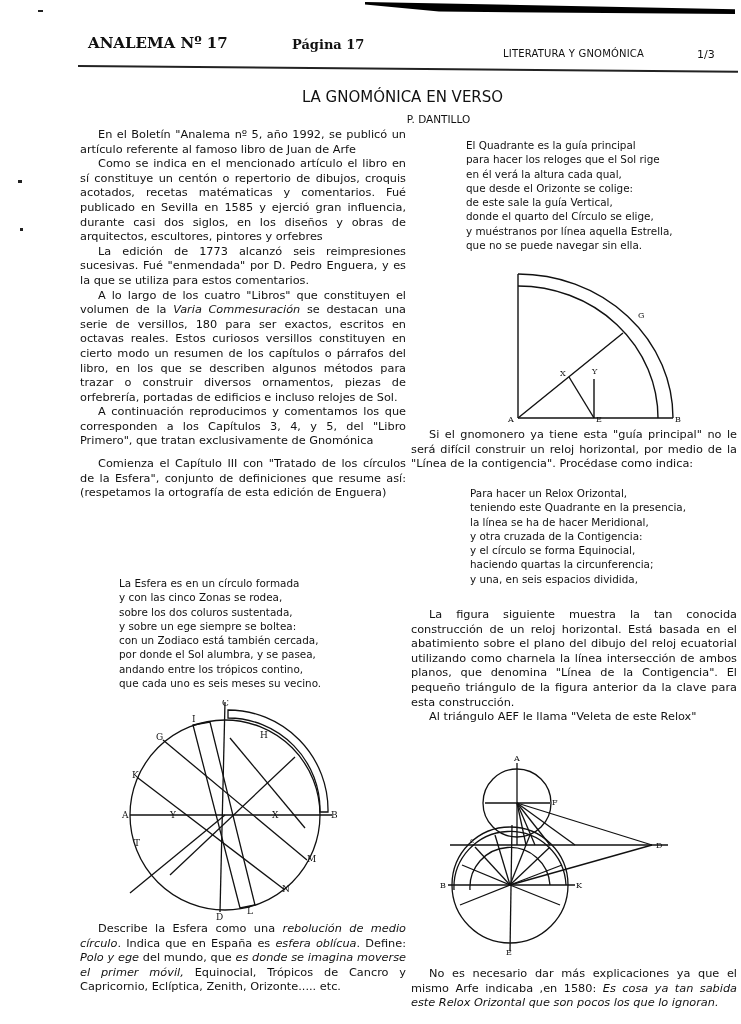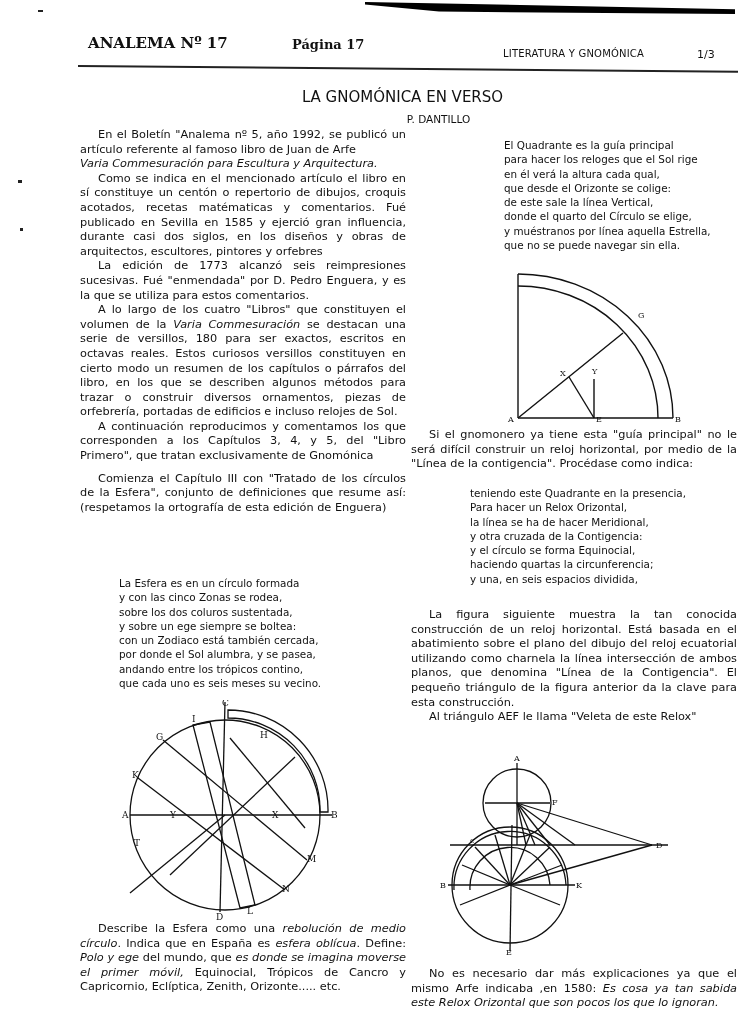--- a/index.html
+++ b/index.html
@@ -35,21 +35,21 @@
 <div class="hdr hdr-left">ANALEMA Nº 17</div>
 <div class="hdr hdr-page">Página 17</div>
 <div class="hdr hdr-sec">LITERATURA Y GNOMÓNICA</div>
 <div class="hdr hdr-num">1/3</div>
 <div class="hdr-rule"></div>
 
 <div class="title">LA GNOMÓNICA EN VERSO</div>
 <div class="author">P. DANTILLO</div>
 
 <div class="col col-left">
-  <p><span>En el Boletín "Analema nº 5, año 1992, se publicó un artículo referente al famoso libro de Juan de Arfe</span><br><i>Varia Commesuración para Escultura y Arquitectura.</i></p>
+  <p><span>En el Boletín "Analema nº 5, año 1992, se publicó un artículo referente al famoso libro de Juan de Arfe</span><br></p>
   <p>Como se indica en el mencionado artículo el libro en sí constituye un centón o repertorio de dibujos, croquis acotados, recetas matématicas y comentarios. Fué publicado en Sevilla en 1585 y ejerció gran influencia, durante casi dos siglos, en los diseños y obras de arquitectos, escultores, pintores y orfebres</p>
   <p>La edición de 1773 alcanzó seis reimpresiones sucesivas. Fué "enmendada" por D. Pedro Enguera, y es la que se utiliza para estos comentarios.</p>
   <p><span>A lo largo de los cuatro "Libros" que constituyen el volumen de la </span><i>Varia Commesuración</i><span> se destacan una serie de versillos, 180 para ser exactos, escritos en octavas reales. Estos curiosos versillos constituyen en cierto modo un resumen de los capítulos o párrafos del libro, en los que se describen algunos métodos para trazar o construir diversos ornamentos, piezas de orfebrería, portadas de edificios e incluso relojes de Sol.</span></p>
   <p>A continuación reproducimos y comentamos los que corresponden a los Capítulos 3, 4, y 5, del "Libro Primero", que tratan exclusivamente de Gnomónica</p>
   <p style="margin-top:8px">Comienza el Capítulo III con "Tratado de los círculos de la Esfera", conjunto de definiciones que resume así: (respetamos la ortografía de esta edición de Enguera)</p>
 </div>
 
 <div class="verse" style="left:119px;top:576px;">
   <div>La Esfera es en un círculo formada</div>
   <div>y con las cinco Zonas se rodea,</div>
@@ -89,26 +89,26 @@
       <text x="172" y="118">X</text>
     <text x="70" y="118">Y</text>
       <text x="34" y="146">T</text>
   </g>
 </svg>
 
 <div class="col" style="left:80px;width:326px;top:922px;">
   <p><span>Describe la Esfera como una </span><i>rebolución de medio círculo</i><span>. Indica que en España es </span><i>esfera oblícua</i><span>. Define: </span><i>Polo y ege</i><span> del mundo, que </span><i>es donde se imagina moverse el primer móvil,</i><span> Equinocial, Trópicos de Cancro y Capricornio, Eclíptica, Zenith, Orizonte..... etc.</span></p>
 </div>
 
-<div class="verse" style="left:504px;top:138px;">
+<div class="verse" style="left:466px;top:138px;">
   <div>El Quadrante es la guía principal</div>
   <div>para hacer los reloges que el Sol rige</div>
   <div>en él verá la altura cada qual,</div>
   <div>que desde el Orizonte se colige:</div>
-  <div>de este sale la línea Vertical,</div>
+  <div>de este sale la guía Vertical,</div>
   <div>donde el quarto del Círculo se elige,</div>
   <div>y muéstranos por línea aquella Estrella,</div>
   <div>que no se puede navegar  sin ella.</div>
 </div>
 
 <svg class="fig" style="left:498px;top:266px;" width="195" height="160" viewBox="0 0 195 160">
   <g stroke="#111" fill="none" stroke-width="1.4">
     <line x1="20" y1="8" x2="20" y2="152"></line>
     <line x1="20" y1="152" x2="175" y2="152"></line>
     <path d="M20 8 A 155 144 0 0 1 175 152"></path>
@@ -125,22 +125,22 @@
     <text x="94" y="108">Y</text>
       <text x="98" y="156">E</text>
   </g>
 </svg>
 
 <div class="col" style="left:411px;width:326px;top:428px;">
   <p>Si el gnomonero ya tiene  esta "guía principal" no le será difícil construir un reloj horizontal, por medio de la "Línea de la contigencia". Procédase como indica:</p>
 </div>
 
 <div class="verse" style="left:470px;top:486px;">
+  <div>Para hacer un Relox Orizontal,</div>
   <div>teniendo este Quadrante en la presencia,</div>
-  <div>Para hacer un Relox Orizontal,</div>
   <div>la línea se ha de hacer Meridional,</div>
   <div>y otra  cruzada de la Contigencia:</div>
   <div>y el círculo se forma Equinocial,</div>
   <div>haciendo quartas la circunferencia;</div>
   <div>y una, en seis espacios dividida,</div>
 </div>
 
 <div class="col" style="left:411px;width:326px;top:608px;">
   <p>La figura siguiente muestra la tan conocida construcción de un reloj horizontal. Está basada en el abatimiento sobre el plano del dibujo del reloj ecuatorial utilizando como charnela la línea intersección de ambos planos, que denomina "Línea de la Contigencia". El pequeño triángulo de la figura anterior da la clave para esta construcción.</p>
   <p>Al triángulo AEF le llama "Veleta de este  Relox"</p>

